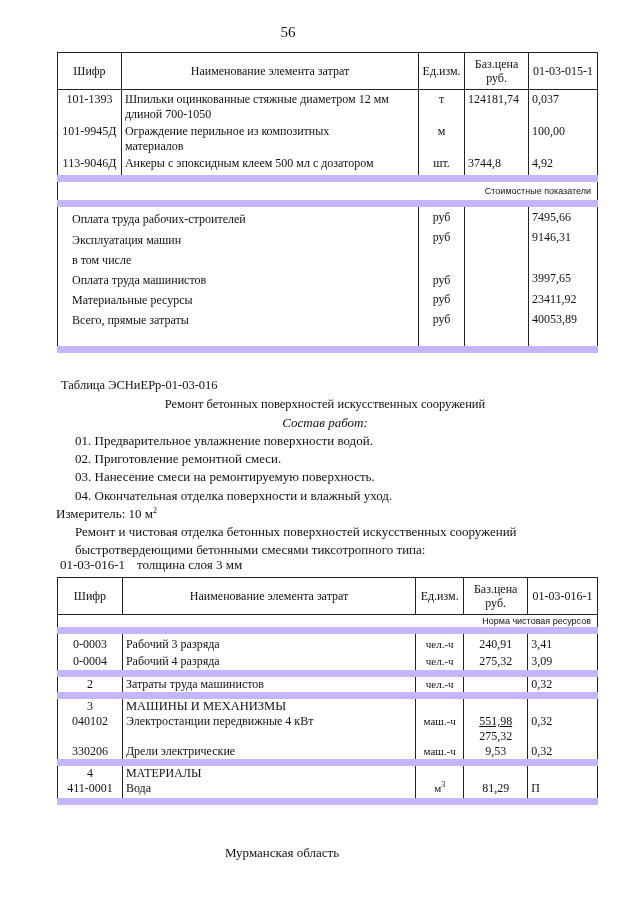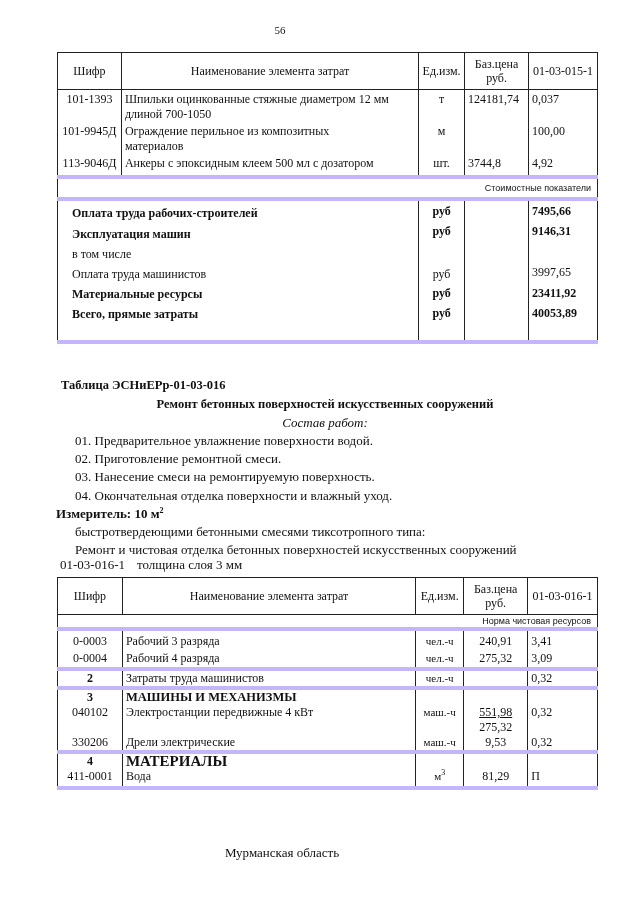--- a/index.html
+++ b/index.html
@@ -1,28 +1,28 @@
 <!DOCTYPE html>
 <html><head>
 <meta charset="utf-8">
 <style>
   html,body{margin:0;padding:0;background:#fff;}
   body{width:640px;height:905px;position:relative;overflow:hidden;font-family:"Liberation Serif",serif;color:#111;font-size:12px;}
   .abs{position:absolute;}
-  .page-num{left:0;width:560px;top:24px;text-align:center;font-size:11px;}
+  .page-num{left:8px;width:560px;top:24px;text-align:center;font-size:15px;}
   table{border-collapse:collapse;font-family:"Liberation Serif",serif;font-size:12px;}
   td{padding:0 3px;vertical-align:top;line-height:15px;}
   .t1{left:57px;top:52px;width:541px;}
   .t1 .h td{border:1px solid #222;height:36px;vertical-align:middle;text-align:center;}
   .bl{border-left:1px solid #222;}
   .br{border-right:1px solid #222;}
-  .bb{border-bottom:4px solid #c4b5fd;}
+  .bb{border-bottom:7px solid #c4b5fd;}
   .c{text-align:center;}
   .r{text-align:left;}
-  .b{font-weight:bold;}
+  .b{font-weight:normal;}
   .small-sans{font-family:"Liberation Sans",sans-serif;font-size:9px;text-align:right;padding-right:6px;}
   .t2{left:57px;top:577px;width:541px;}
   .t2 .h td{border:1px solid #222;height:36px;vertical-align:middle;text-align:center;}
   .u{text-decoration:underline;}
   sup{font-size:8px;line-height:0;}
 </style>
 </head>
 <body>
 
 <div class="abs page-num">56</div>
@@ -110,22 +110,22 @@
 <div class="abs b c" style="left:60px;width:530px;top:397px;font-size:12.5px;">Ремонт бетонных поверхностей искусственных сооружений</div>
 <div class="abs c" style="left:60px;width:530px;top:415px;font-size:13px;font-style:italic;">Состав работ:</div>
 <div class="abs" style="left:75px;top:432px;font-size:13px;line-height:18.2px;">
   <div>01. Предварительное увлажнение поверхности водой.</div>
   <div>02. Приготовление ремонтной смеси.</div>
   <div>03. Нанесение смеси на ремонтируемую поверхность.</div>
   <div>04. Окончательная отделка поверхности и влажный уход.</div>
 </div>
 <div class="abs b" style="left:56px;top:506px;font-size:13px;"><span>Измеритель: 10 м</span><sup>2</sup></div>
 <div class="abs" style="left:75px;top:523px;font-size:13px;line-height:18px;">
+  <div>Ремонт и чистовая отделка бетонных поверхностей искусственных сооружений</div>
   <div>быстротвердеющими бетонными смесями тиксотропного типа:</div>
-  <div>Ремонт и чистовая отделка бетонных поверхностей искусственных сооружений</div>
 </div>
 <div class="abs" style="left:60px;top:557px;font-size:13px;"><span>01-03-016-1</span><span style="display:inline-block;width:12px"></span><span>толщина слоя 3 мм</span></div>
 
 <table class="abs t2">
   <colgroup>
       <col style="width:65px">
       <col style="width:294px">
       <col style="width:48px">
       <col style="width:64px">
       <col style="width:70px">
@@ -178,21 +178,21 @@
   </tr>
   <tr>
     <td class="bl br c bb">330206</td>
     <td class="br bb">Дрели электрические</td>
     <td class="br c bb" style="font-size:11px">маш.-ч</td>
     <td class="br c bb">9,53</td>
     <td class="br r bb">0,32</td>
   </tr>
   <tr>
     <td class="bl br c b">4</td>
-    <td class="br b" style="font-size:15px">МАТЕРИАЛЫ</td>
+    <td class="br b" style="font-size:12px">МАТЕРИАЛЫ</td>
     <td class="br"></td>
     <td class="br"></td>
     <td class="br"></td>
   </tr>
   <tr>
     <td class="bl br c bb" style="padding-bottom:2px">411-0001</td>
     <td class="br bb" style="padding-bottom:2px">Вода</td>
     <td class="br c bb" style="padding-bottom:2px;font-size:11px"><span>м</span><sup>3</sup></td>
     <td class="br c bb" style="padding-bottom:2px">81,29</td>
     <td class="br r bb" style="padding-bottom:2px">П</td>

